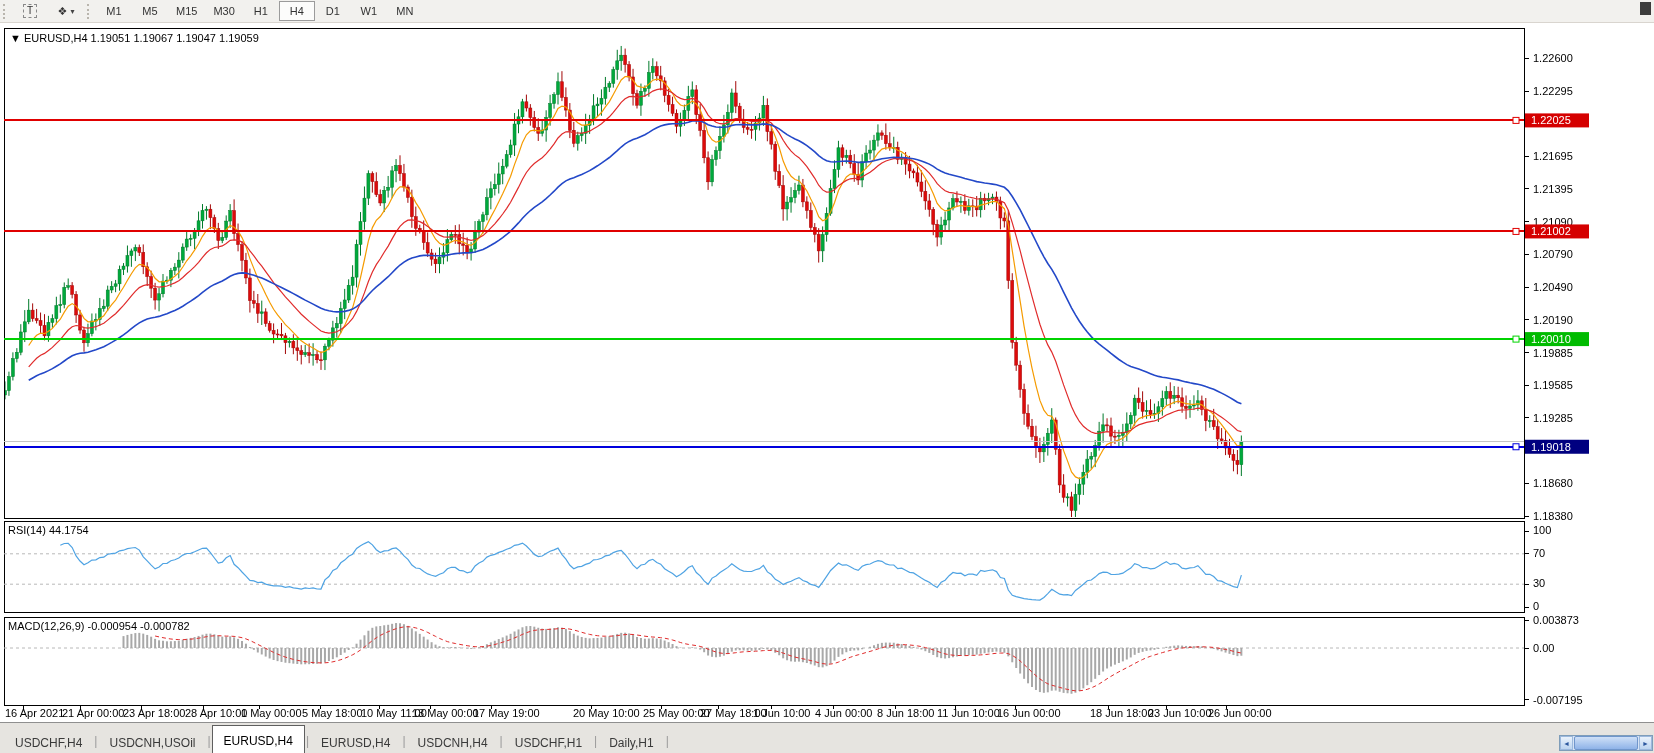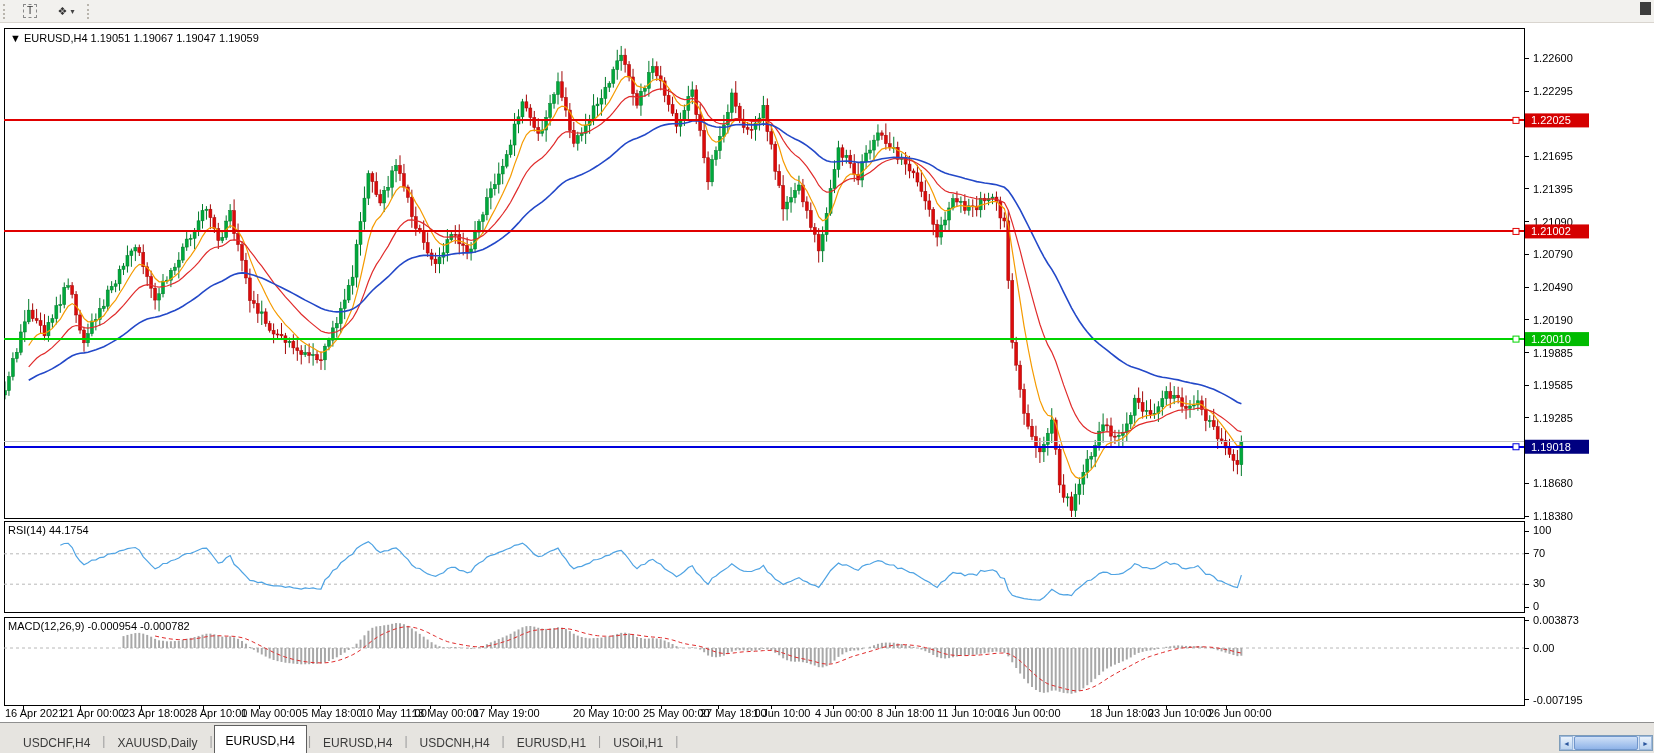--- a/index.html
+++ b/index.html
@@ -15,21 +15,21 @@
   .tbtn.active{background:#fcfcfb;border:1px solid #9b9b9b;}
   .tbtn .tglyph{border:1px dashed #8a8a8a;padding:0 3px;font-size:10px;line-height:12px;}
   .caret{font-size:8px;color:#444;margin-left:3px;}
   .cornerbox{position:absolute;right:3px;top:2px;width:11px;height:13px;background:#3c3c3c;}
   
   .chart-region{position:absolute;top:23px;left:0;width:1654px;height:699px;background:#fff;}
   svg text{font-family:"Liberation Sans",sans-serif;font-size:11px;fill:#000;}
   svg text.hdr{font-size:11px;fill:#000;}
   
   .tabbar{position:absolute;left:0;bottom:0;width:1654px;height:31px;background:#e6e4e0;
-    border-top:1px solid #8f8f8f;display:flex;align-items:flex-end;padding-left:12px;box-sizing:border-box;}
+    border-top:1px solid #8f8f8f;display:flex;align-items:flex-end;padding-left:4px;box-sizing:border-box;}
   .tab{height:21px;padding:2px 11px 0;font-size:12px;color:#3a3a3a;display:flex;align-items:center;}
   .tab.active{background:#ffffff;border:1px solid #5f5f5f;border-bottom:none;height:25px;color:#000;text-align:right;}
   .tabsep{color:#9a9a9a;font-size:12px;align-self:center;padding:0 1px;margin-top:4px;}
   .hscroll{position:absolute;right:1px;bottom:2px;width:92px;height:14px;display:flex;
     border:1px solid #7f9db9;background:#d6e3f5;}
   .harrow{width:13px;display:flex;align-items:center;justify-content:center;font-size:7px;
     color:#2b569d;background:linear-gradient(#eaf2fc,#bcd4f0);border:1px solid #9cb8dd;box-sizing:border-box;}
   .hthumb{flex:1;background:linear-gradient(#cfe0f7,#8fb3e8);border:1px solid #7096cc;
     border-radius:2px;margin:0 1px;}
 </style>
@@ -41,20 +41,31 @@
   <div class="toolbar">
     <div class="grip"></div>
     <div class="tbtn">
       <span class="tglyph">T</span>
     </div>
     <div class="tbtn">
       <span>❖</span>
       <span class="caret">▾</span>
     </div>
     <div class="grip"></div>
+    <div id="tf-buttons" style="display:flex;align-items:center;">
+        <div class="tbtn">M1</div>
+        <div class="tbtn">M5</div>
+        <div class="tbtn">M15</div>
+        <div class="tbtn">M30</div>
+        <div class="tbtn">H1</div>
+        <div class="tbtn active">H4</div>
+        <div class="tbtn">D1</div>
+        <div class="tbtn">W1</div>
+        <div class="tbtn">MN</div>
+      </div>
     <div class="cornerbox"></div>
   </div>
 
   <div class="chart-region">
     <svg id="chart" width="1654" height="699" viewBox="0 23 1654 699">
       <g id="gen">
           <rect x="4" y="28" width="1520" height="490" fill="#fff" stroke="#000000" stroke-width="1" shape-rendering="crispEdges"></rect>
           <rect x="4" y="521" width="1520" height="91" fill="#fff" stroke="#000000" stroke-width="1" shape-rendering="crispEdges"></rect>
           <rect x="4" y="617" width="1520" height="88" fill="#fff" stroke="#000000" stroke-width="1" shape-rendering="crispEdges"></rect>
           <defs>
@@ -1097,31 +1108,31 @@
       <text class="hdr" x="10" y="42">▼ EURUSD,H4  1.19051 1.19067 1.19047 1.19059</text>
       <text class="hdr" x="8" y="534">RSI(14) 44.1754</text>
       <text class="hdr" x="8" y="630">MACD(12,26,9) -0.000954 -0.000782</text>
     </svg>
   </div>
 
   <div class="tabbar">
     <div id="tabs" style="display:flex;align-items:flex-end;">
         <div class="tab">USDCHF,H4</div>
         <div class="tabsep">|</div>
-        <div class="tab">XAUUSD,Daily</div>
+        <div class="tab">USDCNH,USOil</div>
         <div class="tabsep">|</div>
         <div class="tab active">EURUSD,H4</div>
         <div class="tabsep">|</div>
         <div class="tab">EURUSD,H4</div>
         <div class="tabsep">|</div>
         <div class="tab">USDCNH,H4</div>
         <div class="tabsep">|</div>
-        <div class="tab">EURUSD,H1</div>
+        <div class="tab">USDCHF,H1</div>
         <div class="tabsep">|</div>
-        <div class="tab">USOil,H1</div>
+        <div class="tab">Daily,H1</div>
         <div class="tabsep">|</div>
       </div>
     <div class="hscroll">
       <div class="harrow">◄</div>
       <div class="hthumb"></div>
       <div class="harrow">►</div>
     </div>
   </div>
 
 </div>

